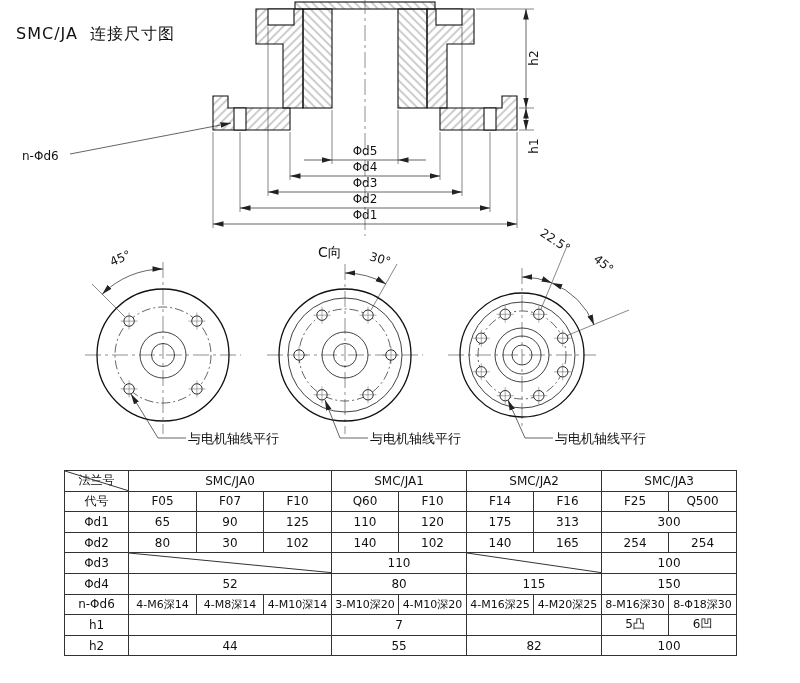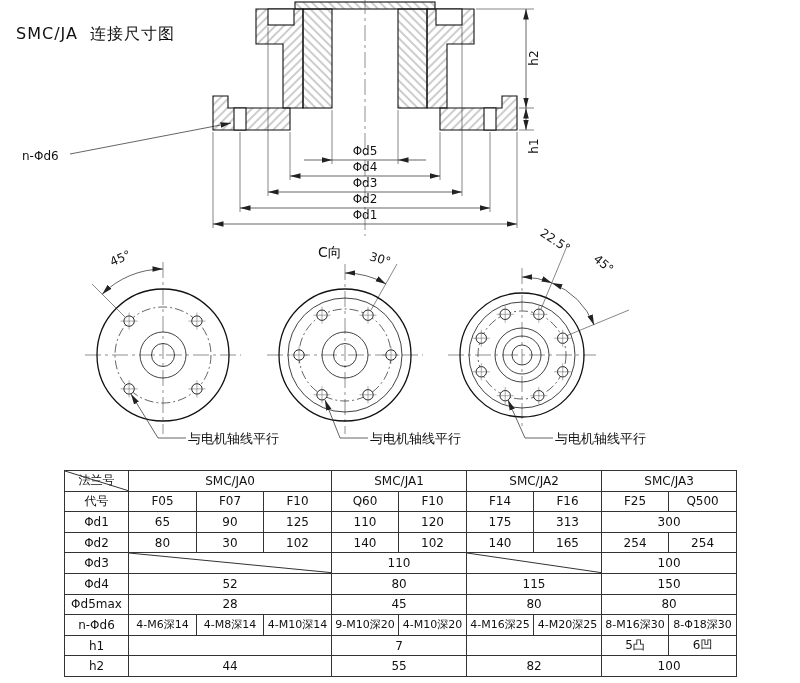--- a/index.html
+++ b/index.html
@@ -278,32 +278,25 @@
       <td colspan="2">100</td>
     </tr>
     <tr>
       <td>Φd4</td>
       <td colspan="3">52</td>
       <td colspan="2">80</td>
       <td colspan="2">115</td>
       <td colspan="2">150</td>
     </tr>
     <tr>
-      <td>Φd5max</td>
-      <td colspan="3">28</td>
-      <td colspan="2">45</td>
-      <td colspan="2">80</td>
-      <td colspan="2">80</td>
-    </tr>
-    <tr>
       <td>n-Φd6</td>
       <td class="small">4-M6深14</td>
       <td class="small">4-M8深14</td>
       <td class="small">4-M10深14</td>
-      <td class="small">9-M10深20</td>
+      <td class="small">3-M10深20</td>
       <td class="small">4-M10深20</td>
       <td class="small">4-M16深25</td>
       <td class="small">4-M20深25</td>
       <td class="small">8-M16深30</td>
       <td class="small">8-Φ18深30</td>
     </tr>
     <tr>
       <td>h1</td>
       <td colspan="3"></td>
       <td colspan="2">7</td>

